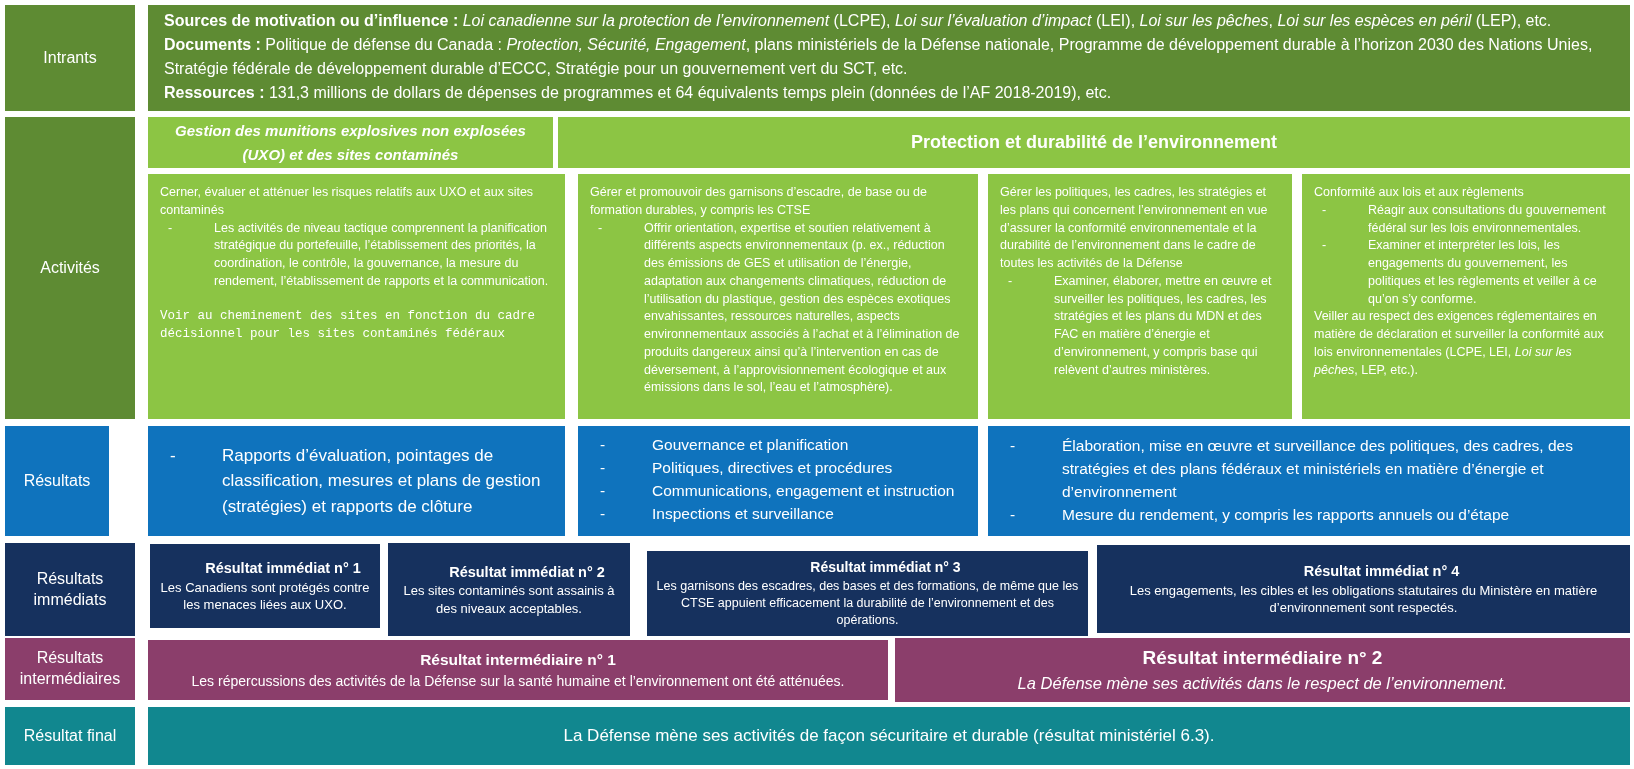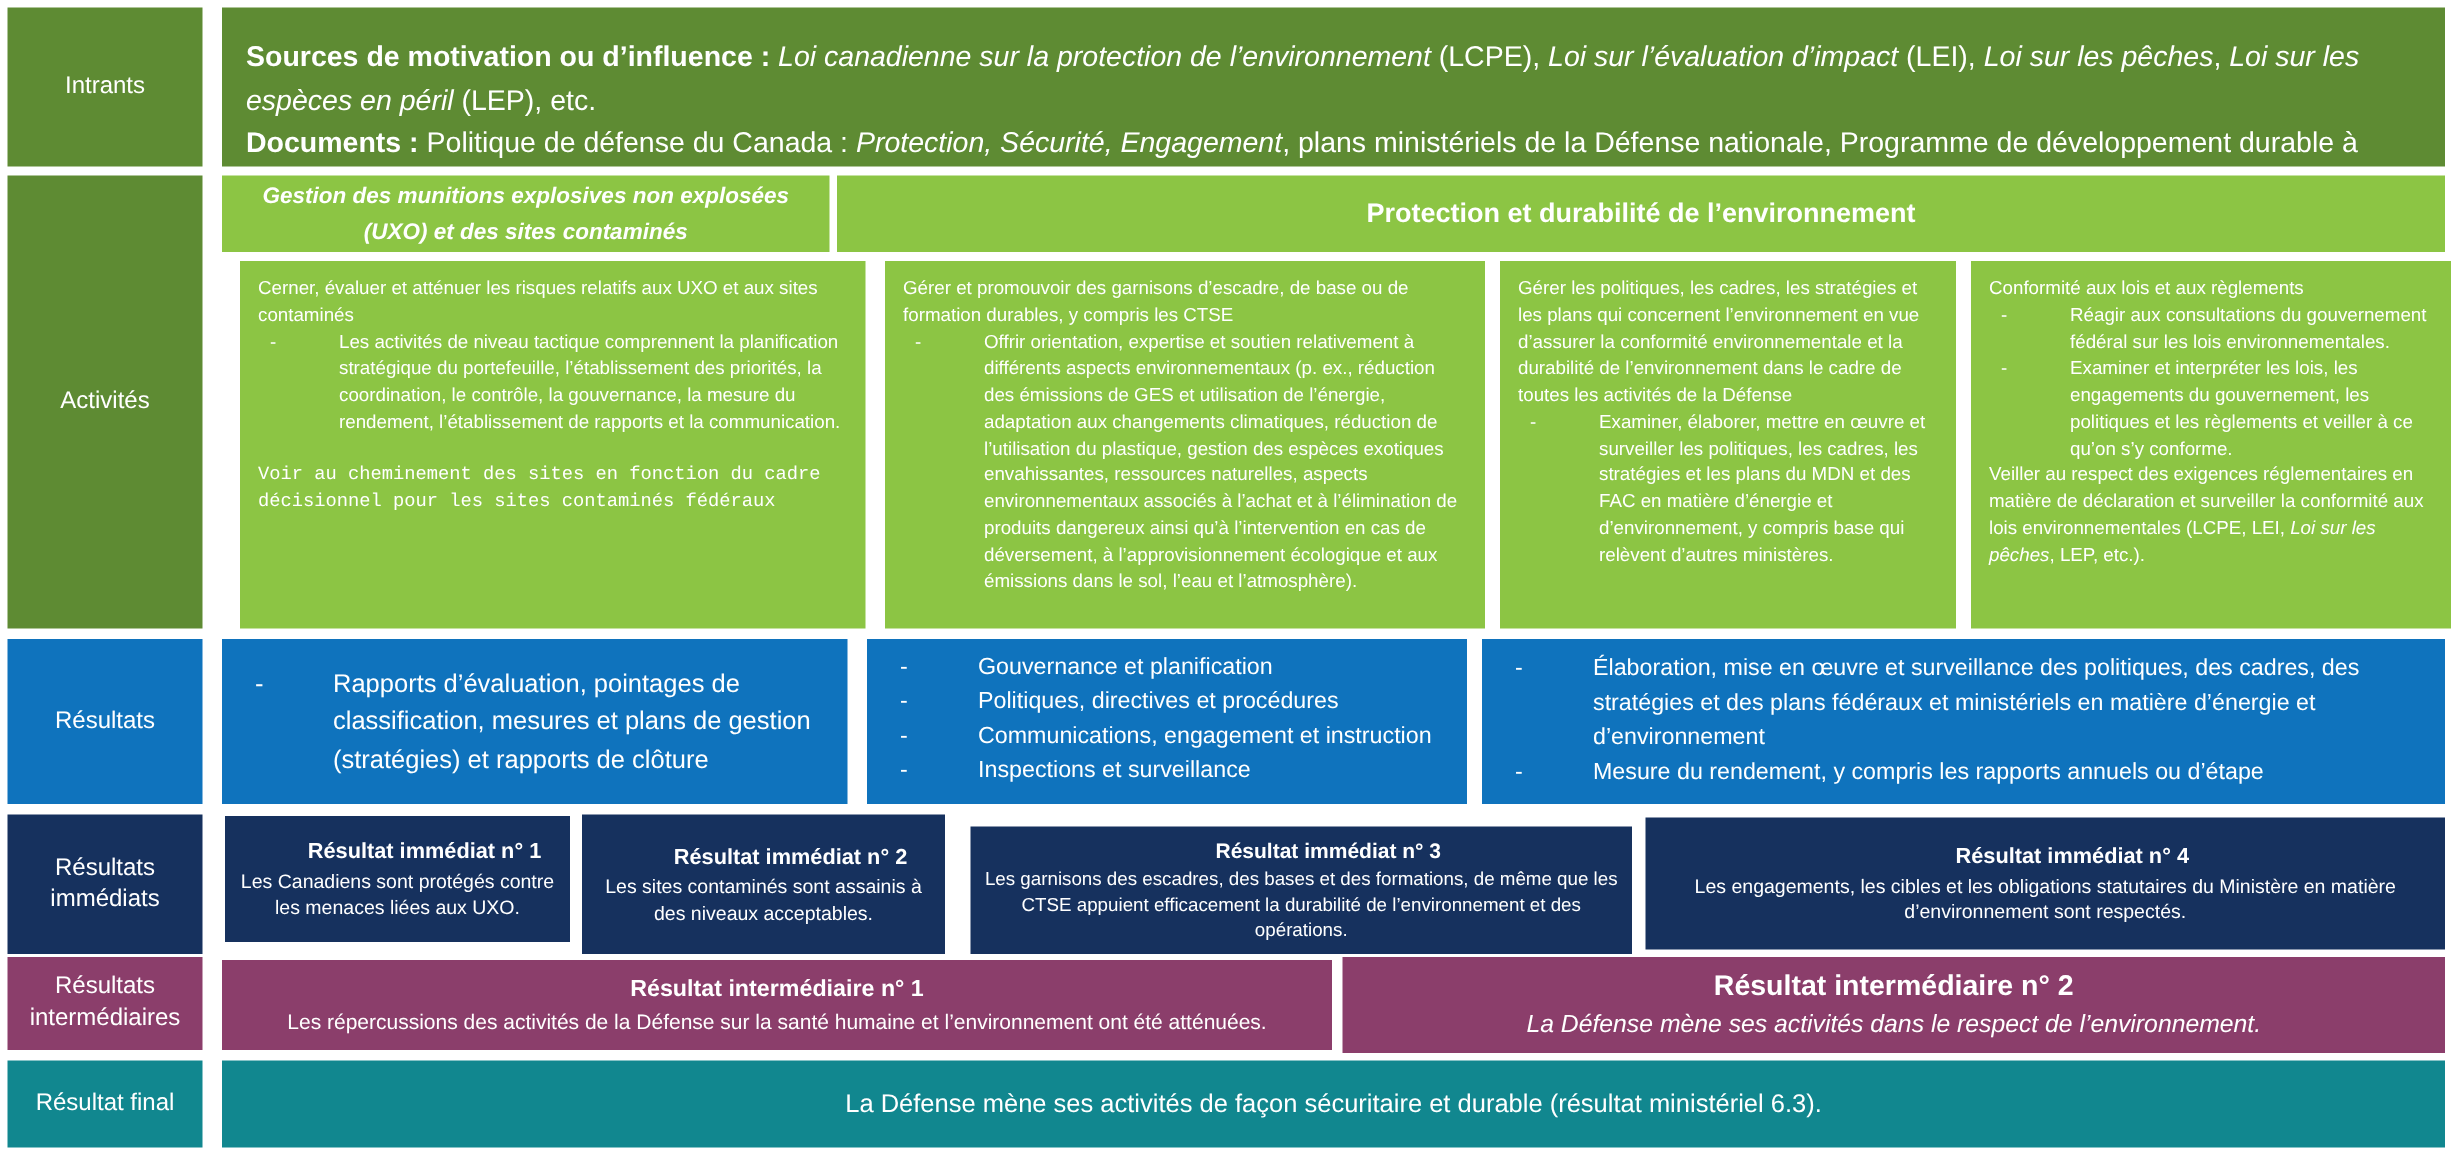--- a/index.html
+++ b/index.html
@@ -17,29 +17,29 @@
   .teal   { background:var(--teal); }
 
   .rowlabel {
     display:flex; align-items:center; justify-content:center;
     text-align:center; font-size:16px; line-height:1.3; padding:4px;
   }
 
   .b { font-weight:bold; }
   .i { font-style:italic; }
 
-  .intrants { padding:20px 16px; font-size:19px; line-height:1.5; }
+  .intrants { padding:4px 16px; font-size:16px; line-height:1.5; }
   .intrants-line { min-height:1.5em; }
 
   .header { display:flex; align-items:center; justify-content:center;
             text-align:center; font-weight:bold; }
   .header-left  { font-size:15px; line-height:1.6; padding:2px 26px;font-style:italic; }
   .header-right { font-size:18px; }
 
-  .act { padding:10px 12px; font-size:12.5px; line-height:1.42;margin-left:12px; }
+  .act { padding:10px 12px; font-size:12.5px; line-height:1.42; }
   .bullet-row  { display:flex; }
   .bullet-dash { flex:0 0 46px; padding-left:8px; }
   .bullet-text { flex:1; }
   .act-footer.gap { margin-top:1.42em;font-family:Liberation Mono, monospace; }
 
   .res { padding:8px 12px; font-size:15.5px; line-height:1.48; }
   .res .bullet-dash { flex:0 0 52px; padding-left:10px; }
   .res.r1 { font-size:17px; line-height:1.5; display:flex; flex-direction:column; justify-content:center; }
   .res.r3 { display:flex; flex-direction:column; justify-content:center; }
 
@@ -59,21 +59,21 @@
 
   .final { font-size:17px; }
 </style>
 </head>
 <body>
 
 <div class="canvas">
 
   <div class="box rowlabel olive" style="left:5px; top:5px; width:130px; height:106px">Intrants</div>
   <div class="box rowlabel olive" style="left:5px; top:117px; width:130px; height:302px">Activités</div>
-  <div class="box rowlabel blue" style="left:5px; top:426px; width:130px; height:110px">Résultats</div>
+  <div class="box rowlabel blue" style="left:5px; top:426px; width:104px; height:110px">Résultats</div>
   <div class="box rowlabel navy" style="left:5px; top:543px; width:130px; height:93px">Résultats immédiats</div>
   <div class="box rowlabel plum" style="left:5px; top:638px; width:130px; height:62px">Résultats intermédiaires</div>
   <div class="box rowlabel teal" style="left:5px; top:707px; width:130px; height:58px">Résultat final</div>
 
   <div class="box intrants olive" style="left:148px; top:5px; width:1482px; height:106px">
     <div class="intrants-line"><span class="b">Sources de motivation ou d’influence : </span><span class="i">Loi canadienne sur la protection de l’environnement</span><span> (LCPE), </span><span class="i">Loi sur l’évaluation d’impact</span><span> (LEI), </span><span class="i">Loi sur les pêches</span><span>, </span><span class="i">Loi sur les espèces en péril</span><span> (LEP), etc.</span></div>
     <div class="intrants-line"><span class="b">Documents : </span><span>Politique de défense du Canada : </span><span class="i">Protection, Sécurité, Engagement</span><span>, plans ministériels de la Défense nationale, Programme de développement durable à l’horizon 2030 des Nations Unies, Stratégie fédérale de développement durable d’ECCC, Stratégie pour un gouvernement vert du SCT, etc.</span></div>
     <div class="intrants-line"><span class="b">Ressources : </span><span>131,3 millions de dollars de dépenses de programmes et 64 équivalents temps plein (données de l’AF 2018-2019), etc.</span></div>
   </div>
 

